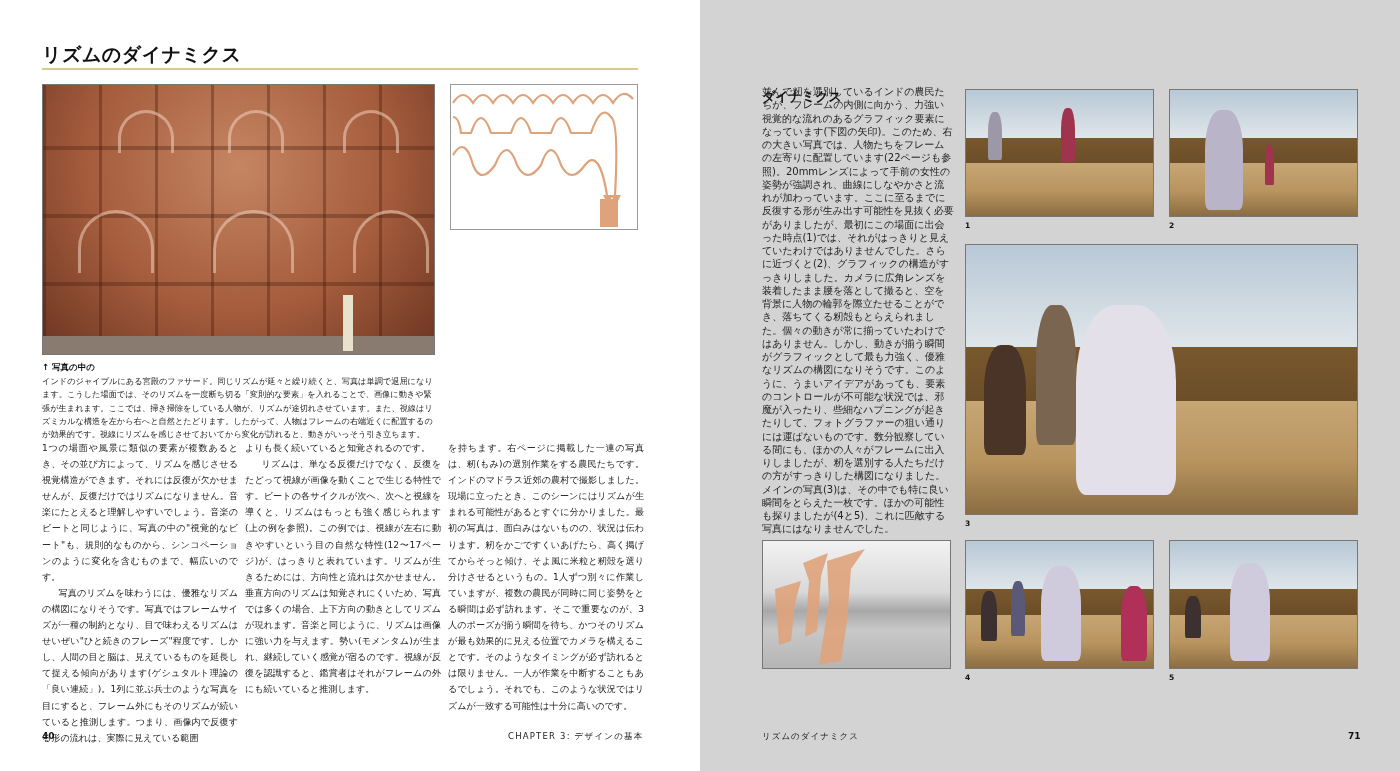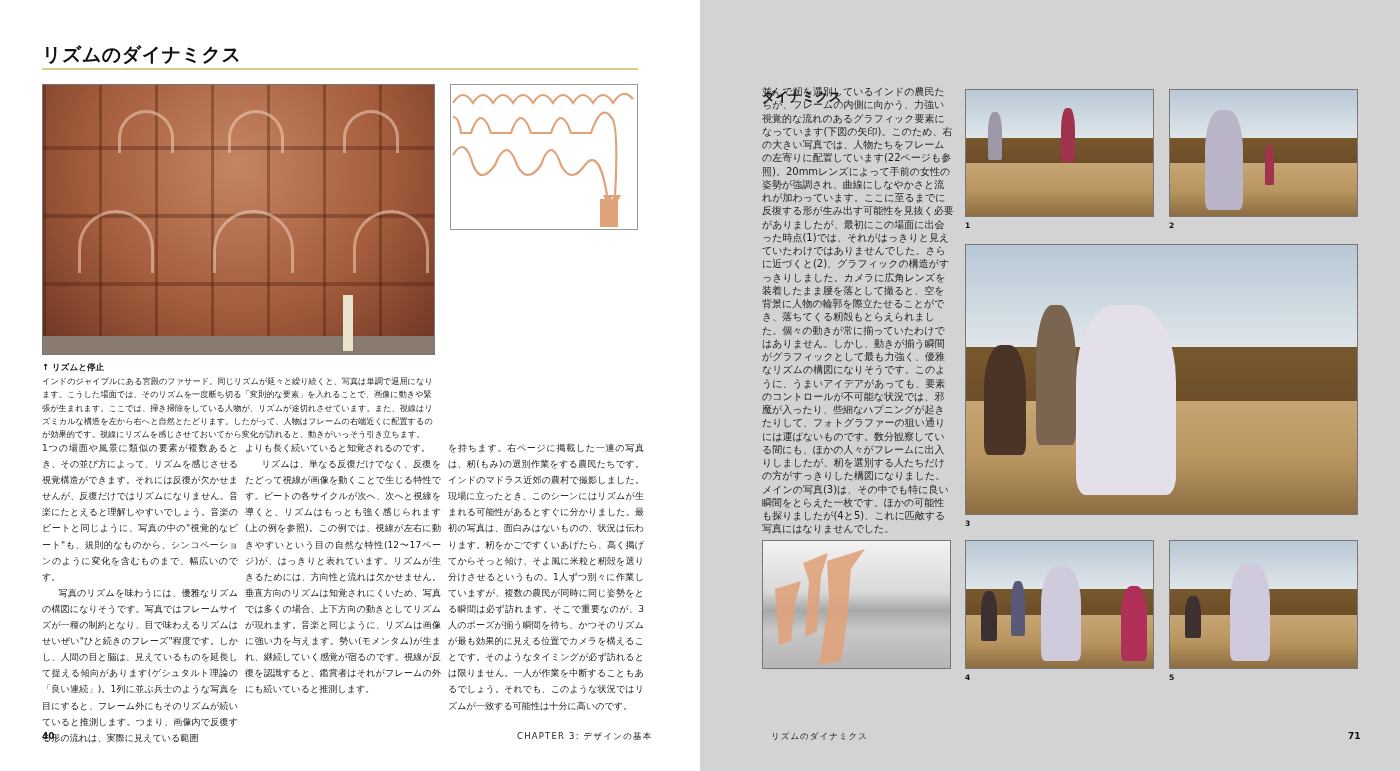--- a/index.html
+++ b/index.html
@@ -18,21 +18,21 @@
   .facade .ground{position:absolute;left:0;bottom:0;width:100%;height:18px;background:#8a7b70;}
   .facade .sweeper{position:absolute;left:300px;top:210px;width:10px;height:56px;background:#e8e2cc;}
   .diagram{position:absolute;left:450px;top:84px;width:188px;height:146px;border:1px solid #999;background:#fff;box-sizing:border-box;}
   .caption-head{position:absolute;left:42px;top:362px;font-size:8.5px;font-weight:bold;color:#111;}
   .caption{position:absolute;left:42px;top:375px;width:395px;font-size:8.2px;line-height:13.3px;color:#222;}
   .body-col{position:absolute;top:440px;width:196px;font-size:9.1px;line-height:16.1px;color:#222;text-align:justify;}
   .body-col p{margin:0;}
   .body-col p.indent{text-indent:1.8em;}
   .col1{left:42px;} .col2{left:245px;} .col3{left:448px;}
   .folio{position:absolute;top:731px;font-size:9px;font-weight:bold;color:#111;}
-  .running{position:absolute;top:731px;font-size:8.5px;letter-spacing:1.2px;color:#222;margin-left:9px;}
+  .running{position:absolute;top:731px;font-size:8.5px;letter-spacing:1.2px;color:#222;}
   .side-head{position:absolute;left:762px;top:88px;font-size:13px;font-weight:bold;color:#111;}
   .side-text{position:absolute;left:762px;top:85px;width:192px;font-size:10px;line-height:13.25px;color:#222;}
   .wheat{background:
       linear-gradient(180deg,#b8c8d6 0%,#dfe6ea 38%,transparent 38%),
       linear-gradient(180deg,transparent 35%,#7a5a2e 35%,#6b4d28 58%,transparent 58%),
       linear-gradient(180deg,#c9a878 55%,#b8955f 80%,#8c6c42 100%);}
   .p1{left:965px;top:89px;width:189px;height:128px;}
   .p2{left:1169px;top:89px;width:189px;height:128px;}
   .p3{left:965px;top:244px;width:393px;height:271px;}
   .p4{left:965px;top:540px;width:189px;height:129px;}
@@ -67,21 +67,21 @@
         <path d="M2 70 Q14 50 22 80 Q30 100 44 80 Q56 50 66 80 Q76 100 90 80 Q100 50 110 80 Q120 100 134 80 Q148 62 156 110"></path>
       </g>
       <polygon points="152,110 162,110 157,120" fill="#dea37a"></polygon>
       <polygon points="160,110 170,110 165,120" fill="#dea37a"></polygon>
       <rect x="149" y="114" width="18" height="28" fill="#dea37a"></rect>
     </svg>
   </div>
 
   <div class="caption-head">
     <span>↑</span>
-    <span>リズムと停止</span>
+    <span>写真の中の</span>
   </div>
   <div class="caption">インドのジャイプルにある宮殿のファサード。同じリズムが延々と繰り続くと、写真は単調で退屈になります。こうした場面では、そのリズムを一度断ち切る「変則的な要素」を入れることで、画像に動きや緊張が生まれます。ここでは、掃き掃除をしている人物が、リズムが途切れさせています。また、視線はリズミカルな構造を左から右へと自然とたどります。したがって、人物はフレームの右端近くに配置するのが効果的です。視線にリズムを感じさせておいてから変化が訪れると、動きがいっそう引き立ちます。</div>
 
   <div class="body-col col1">
     <p>1つの場面や風景に類似の要素が複数あるとき、その並び方によって、リズムを感じさせる視覚構造ができます。それには反復が欠かせませんが、反復だけではリズムになりません。音楽にたとえると理解しやすいでしょう。音楽のビートと同じように、写真の中の"視覚的なビート"も、規則的なものから、シンコペーションのように変化を含むものまで、幅広いのです。</p>
     <p class="indent">写真のリズムを味わうには、優雅なリズムの構図になりそうです。写真ではフレームサイズが一種の制約となり、目で味わえるリズムはせいぜい"ひと続きのフレーズ"程度です。しかし、人間の目と脳は、見えているものを延長して捉える傾向があります(ゲシュタルト理論の「良い連続」)。1列に並ぶ兵士のような写真を目にすると、フレーム外にもそのリズムが続いていると推測します。つまり、画像内で反復する形の流れは、実際に見えている範囲</p>
   </div>
   <div class="body-col col2">
     <p>よりも長く続いていると知覚されるのです。</p>
     <p class="indent">リズムは、単なる反復だけでなく、反復をたどって視線が画像を動くことで生じる特性です。ビートの各サイクルが次へ、次へと視線を導くと、リズムはもっとも強く感じられます(上の例を参照)。この例では、視線が左右に動きやすいという目の自然な特性(12〜17ページ)が、はっきりと表れています。リズムが生きるためには、方向性と流れは欠かせません。垂直方向のリズムは知覚されにくいため、写真では多くの場合、上下方向の動きとしてリズムが現れます。音楽と同じように、リズムは画像に強い力を与えます。勢い(モメンタム)が生まれ、継続していく感覚が宿るのです。視線が反復を認識すると、鑑賞者はそれがフレームの外にも続いていると推測します。</p>

